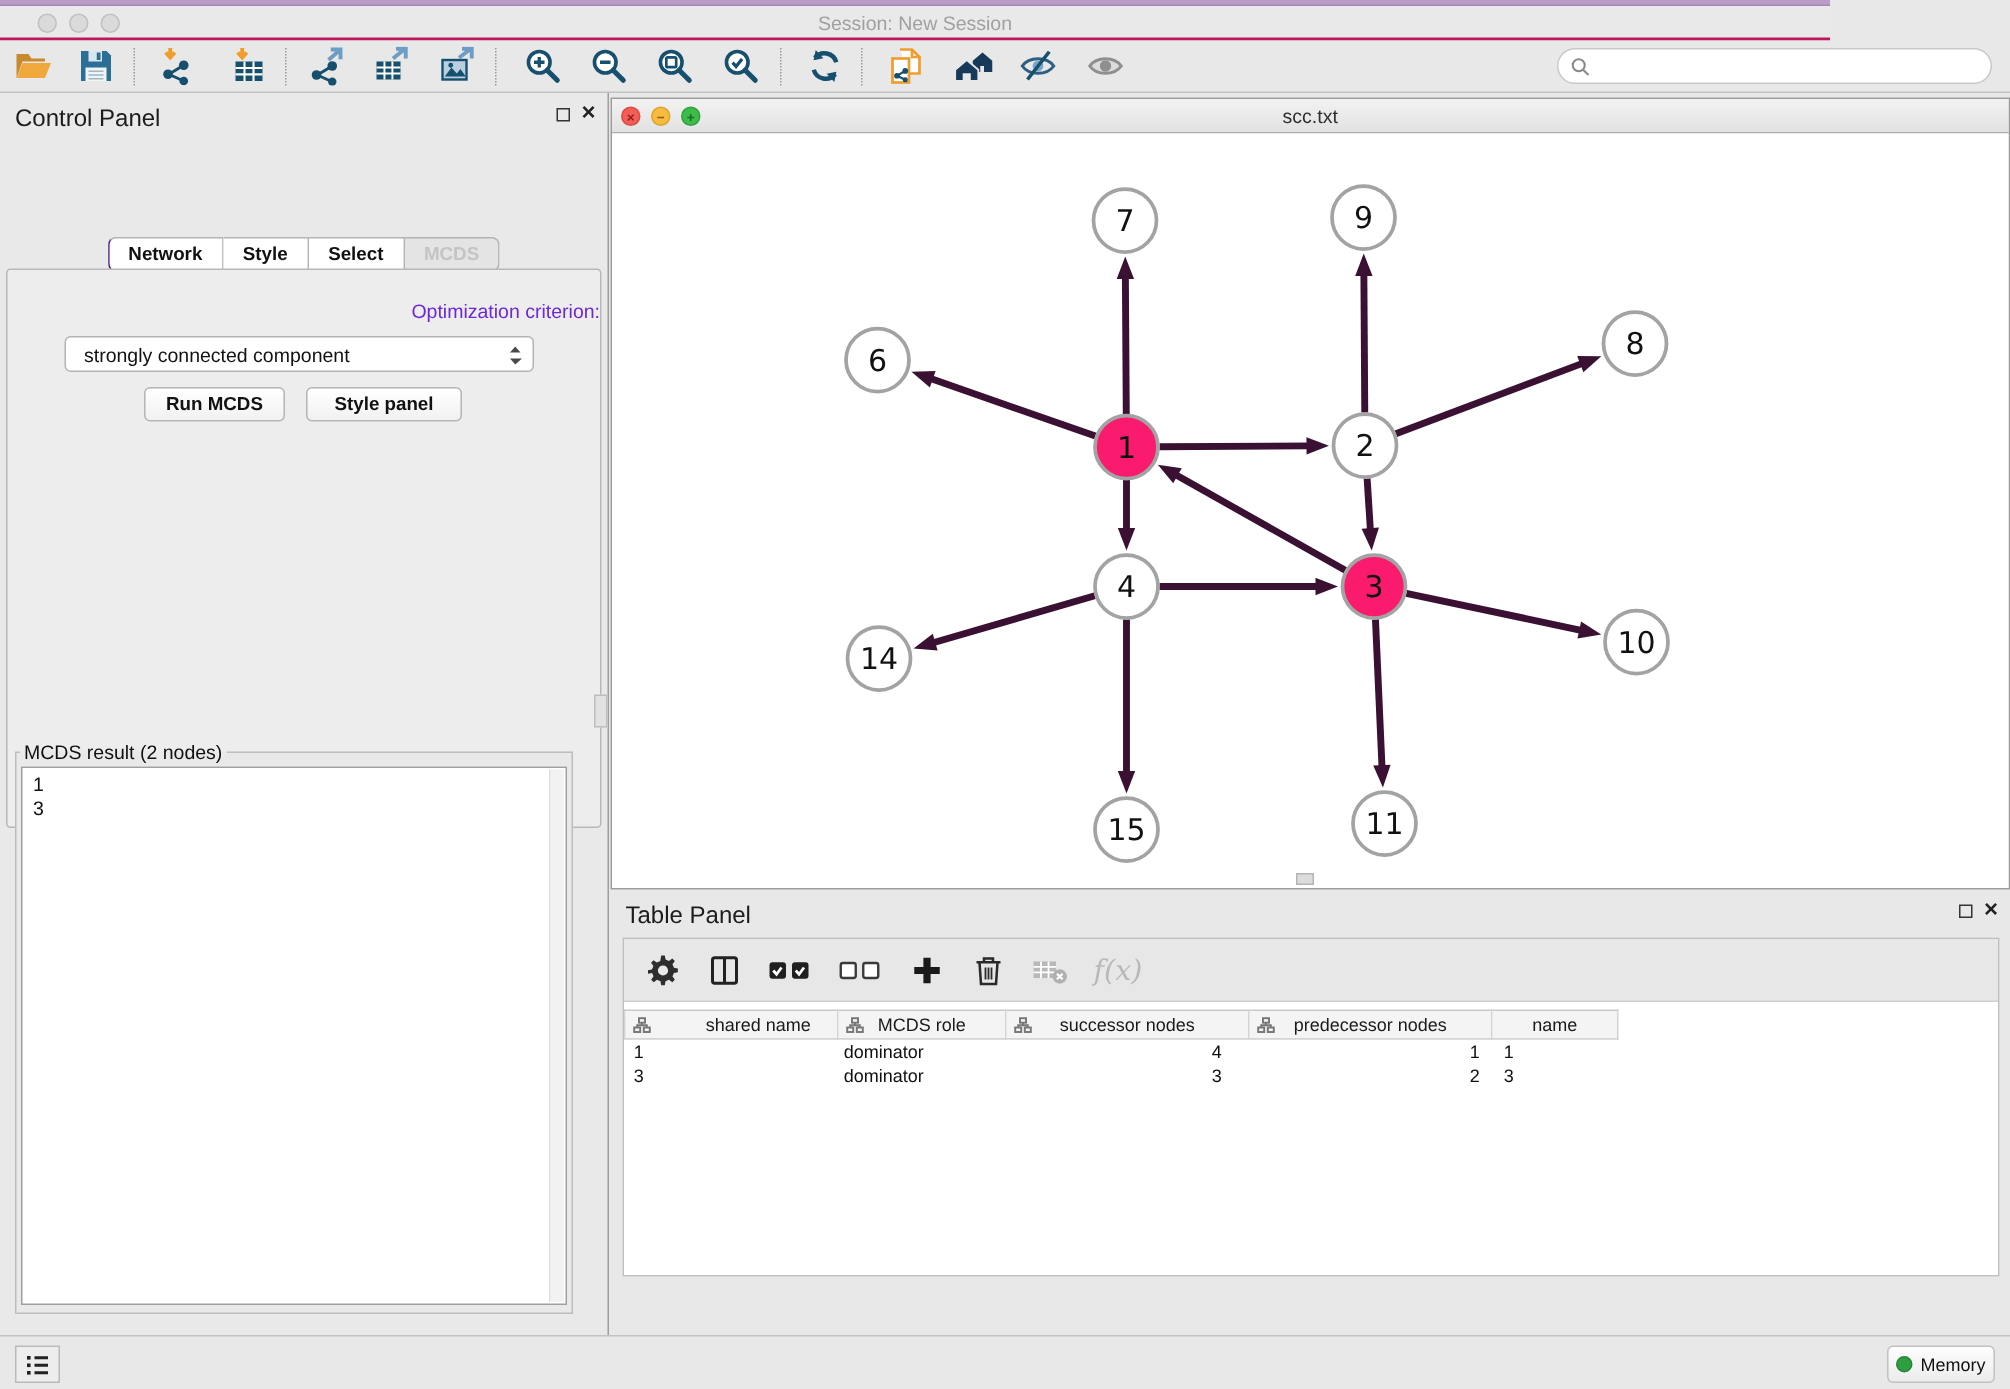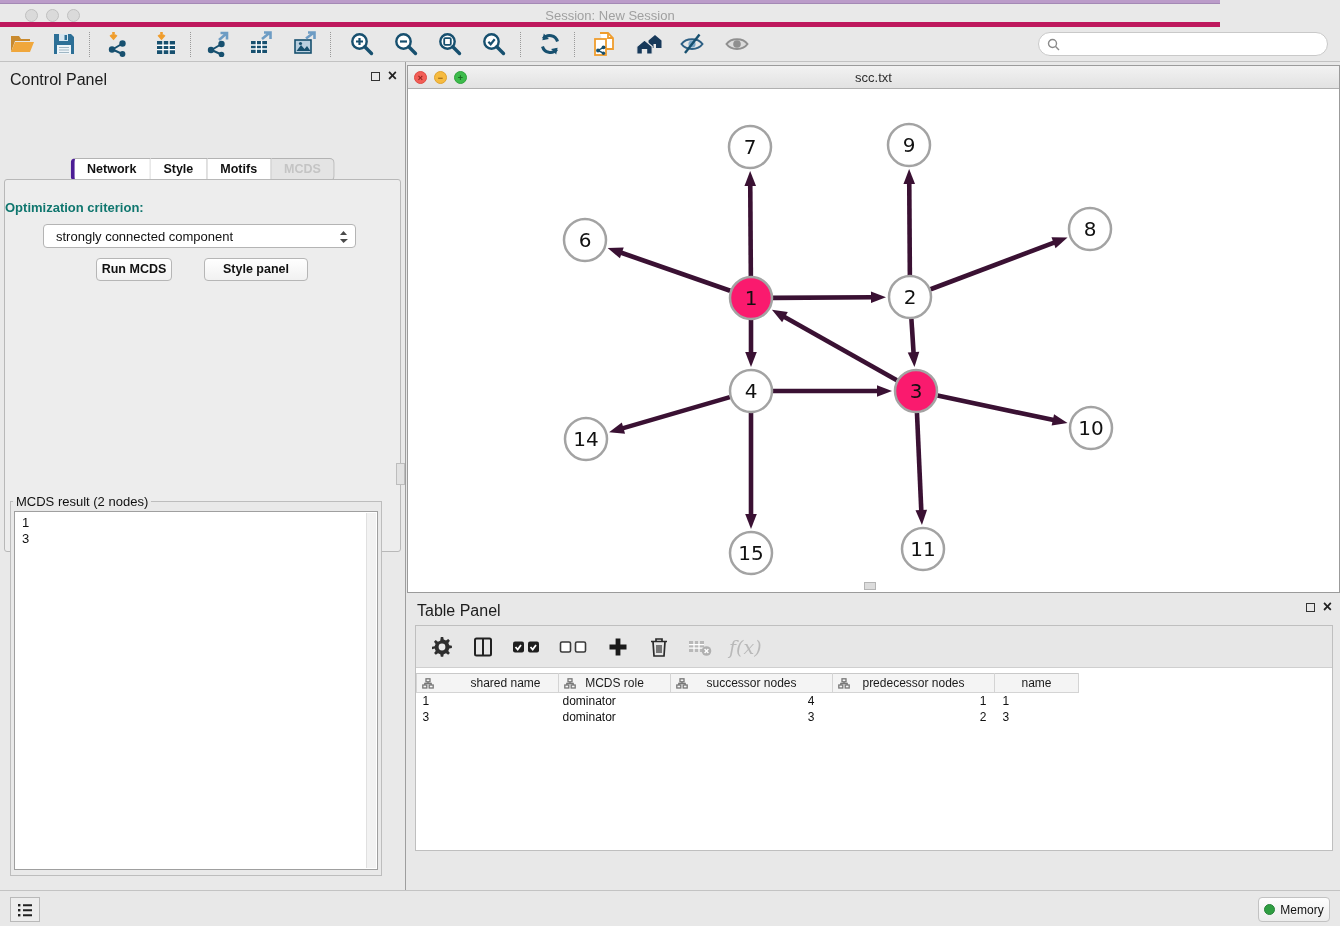--- a/index.html
+++ b/index.html
@@ -2,21 +2,21 @@
 <html><head>
 <meta charset="utf-8">
 <style>
   * { margin:0; padding:0; box-sizing:border-box; }
   html,body { width:1340px; height:926px; }
   body { font-family:"Liberation Sans","DejaVu Sans",sans-serif; background:#e8e8e8; position:relative; overflow:hidden; }
 
   .app { position:absolute; inset:0; background:#e8e8e8; }
 
   
-  .titlebar { position:absolute; left:0; top:0; width:1220px; height:27px; background:#e9e9e9; border-bottom:5px solid #be185d; }
+  .titlebar { position:absolute; left:0; top:0; width:1220px; height:27px; background:#e9e9e9; border-bottom:2px solid #be185d; }
   .titlebar .accent { position:absolute; left:0; top:0; width:100%; height:4px; background:#bb9cc9; border-bottom:1px solid #a489b5; }
   .traffic { position:absolute; border-radius:50%; width:13px; height:13px; text-align:center; font-size:9px; line-height:12px; font-weight:bold; }
   .t-gray { background:#dadada; border:1px solid #c0c0c0; }
   .app-title { position:absolute; left:0; right:0; top:8px; text-align:center; font-size:13px; color:#a0a0a0; }
 
   
   .toolbar { position:absolute; left:0; top:27px; width:1340px; height:35px; background:#e8e8e8; border-bottom:1px solid #c2c2c2; }
   .tb-icon { position:absolute; top:4px; width:26px; height:26px; display:flex; align-items:center; justify-content:center; }
   .tb-sep { position:absolute; top:5px; height:25px; border-left:1px dotted #9a9a9a; }
   .searchbox { position:absolute; right:12px; top:5px; width:290px; height:24px; background:#fff; border:1px solid #c9c9c9; border-radius:12px; display:flex; align-items:center; padding-left:8px; }
@@ -24,31 +24,31 @@
 
   
   .control-panel { position:absolute; left:0; top:62px; width:406px; height:828px; background:#e9e9e9; border-right:1px solid #9e9e9e; }
   .panel-title { position:absolute; left:10px; top:9px; font-size:16px; color:#1c1c1c; }
   .win-btns { position:absolute; right:8px; top:9px; display:flex; gap:8px; align-items:center; }
   .float-ico { width:9px; height:9px; border:1.5px solid #333; }
   .close-ico { font-size:16px; font-weight:bold; color:#222; line-height:10px; }
 
   .aqua-tabs { display:flex; position:absolute; }
   .aqua-tab { border:1px solid #b3b3b3; border-left:none; background:#fff; color:#111; font-weight:bold; font-size:12.5px; padding:3px 13px 4px; cursor:default; white-space:nowrap; }
-  .aqua-tab:first-child { border-left:4px solid #4c1d95; border-radius:5px 0 0 5px; }
+  .aqua-tab:first-child { border-left:1px solid #4c1d95; border-radius:5px 0 0 5px; }
   .aqua-tab:last-child { border-radius:0 5px 5px 0; }
   .aqua-tab.sel-gray { background:#e4e4e4; color:#c4c4c4; }
   .cp-tabs { top:96px; left:50%; transform:translateX(-50%); }
 
   .tab-page { position:absolute; left:4px; top:117px; width:397px; height:373px; background:#ededed; border:1px solid #b8b8b8; border-radius:3px; }
-  .opt-label { position:absolute; top:20px; left:0; right:0; text-align:left; font-size:13px; font-weight:bold; color:#0f766e; }
+  .opt-label { position:absolute; top:20px; left:0; right:0; text-align:right; font-size:13px; font-weight:normal; color:#6d28d9; }
   .dropdown { position:absolute; left:38px; top:44px; width:313px; height:24px; background:#fff; border:1px solid #b4b4b4; border-radius:4px; font-size:13px; color:#111; display:flex; align-items:center; padding-left:12px; }
   .dd-arrows { position:absolute; right:7px; top:5px; }
   .btn { position:absolute; top:78px; height:23px; background:linear-gradient(#ffffff,#f1f1f1); border:1px solid #b6b6b6; border-radius:4px; font-size:12.5px; font-weight:bold; color:#111; text-align:center; line-height:21px; }
-  .btn-run { left:91px; width:76px; }
+  .btn-run { left:91px; width:94px; }
   .btn-close { left:199px; width:104px; }
 
   fieldset.result-box { position:absolute; left:10px; top:432px; width:372px; height:382px; border:1px solid #bdbdbd; background:#e9e9e9; }
   fieldset.result-box legend { font-size:13px; color:#111; padding:0 3px; margin-left:2px; }
   .result-area { position:absolute; left:3px; right:3px; top:2px; bottom:5px; background:#fff; border:1px solid #9f9f9f; }
   .result-line { font-size:13px; color:#111; padding:0 0 0 7px; line-height:16px; }
   .result-line:first-child { padding-top:3px; }
   .result-scroll { position:absolute; right:1px; top:1px; bottom:1px; width:10px; background:#f2f2f2; border-left:1px solid #e0e0e0; }
   .divider-handle { position:absolute; left:396px; top:401px; width:9px; height:22px; background:#e2e2e2; border:1px solid #bdbdbd; }
 
@@ -233,21 +233,21 @@
   <div class="control-panel">
     <div class="panel-title">Control Panel</div>
     <div class="win-btns">
       <div class="float-ico"></div>
       <div class="close-ico">×</div>
     </div>
 
     <div class="aqua-tabs cp-tabs">
       <div class="aqua-tab">Network</div>
       <div class="aqua-tab">Style</div>
-      <div class="aqua-tab">Motifs</div>
+      <div class="aqua-tab">Select</div>
       <div class="aqua-tab sel-gray">MCDS</div>
     </div>
 
     <div class="tab-page">
       <div class="opt-label">Optimization criterion:</div>
       <div class="dropdown">
         <span>strongly connected component</span>
         <span class="dd-arrows">
           <svg width="9" height="14" viewBox="0 0 9 14">
               <path d="M4.5 1L8 5H1z" fill="#4a4a4a"></path>

